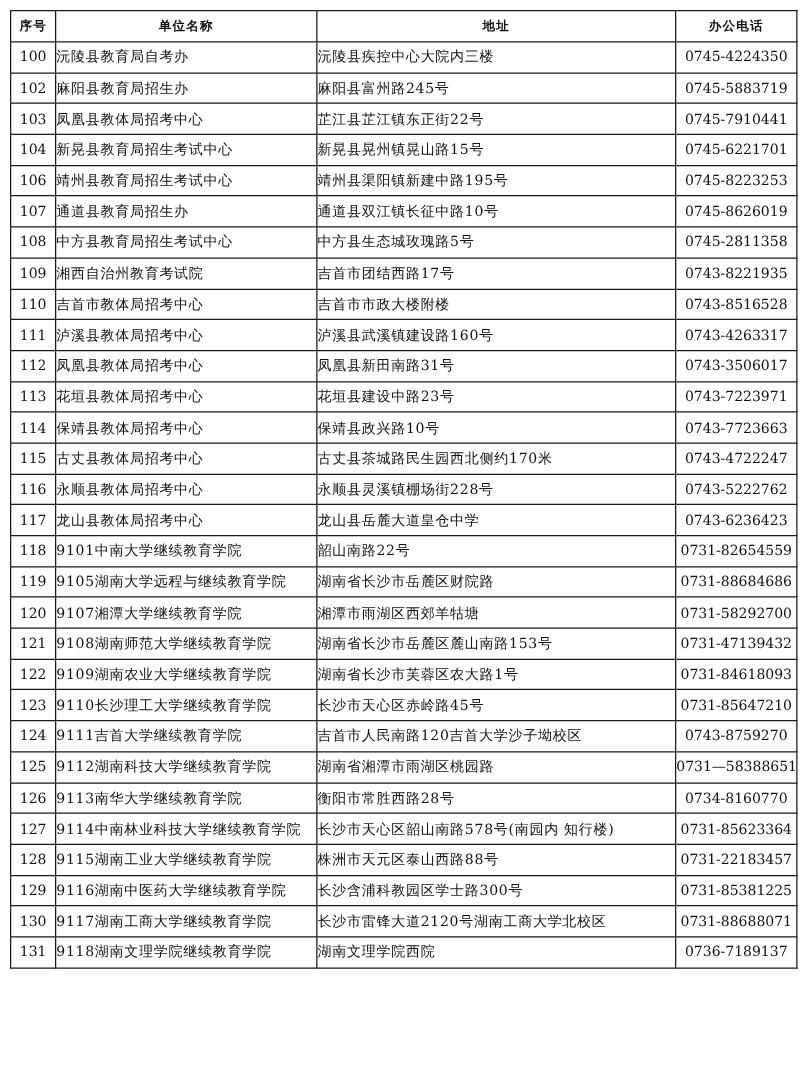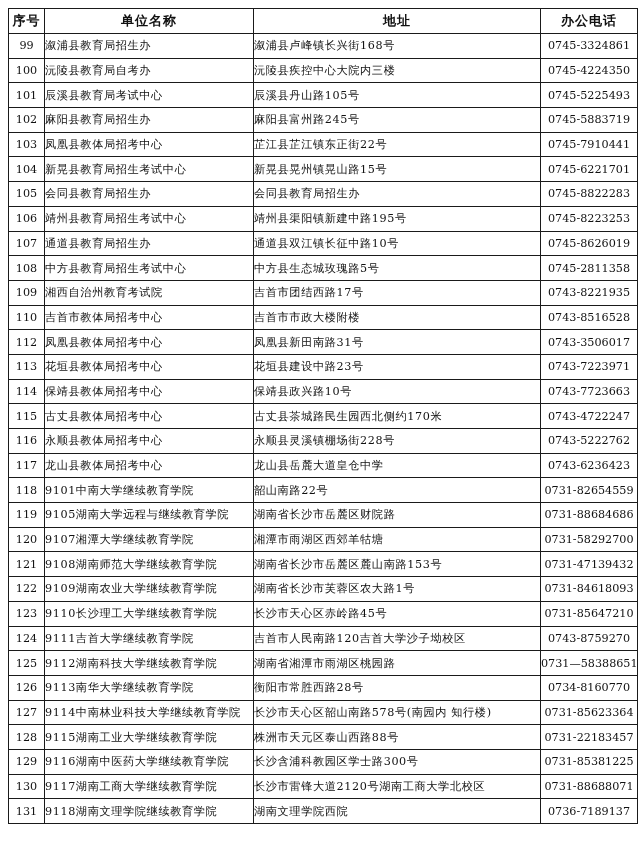--- a/index.html
+++ b/index.html
@@ -7,21 +7,21 @@
            font-family: "DejaVu Serif", "Liberation Serif", serif; color: #111; }
     table.contact-table {
       position: absolute; left: 8px; top: 8px;
       width: 629px; border-collapse: collapse; table-layout: fixed;
     }
     table.contact-table th, table.contact-table td {
       border: 1.4px solid #1a1a1a; padding: 0; overflow: hidden; white-space: nowrap;
     }
     table.contact-table th {
       height: 24px; font-family: "DejaVu Sans", sans-serif; font-weight: bold;
-      font-size: 13px; vertical-align: middle; letter-spacing: 1px;
+      font-size: 10px; vertical-align: middle; letter-spacing: 1px;
     }
     table.contact-table td {
       height: 23.7px; font-size: 11.2px; vertical-align: middle;
     }
     td.col-no { text-align: center; font-size: 11px; }
     td.col-name { padding-left: 3px; letter-spacing: 0.6px; }
     td.col-addr { padding-left: 3px; letter-spacing: 0.6px; }
     td.col-phone { text-align: center; font-size: 11.4px; letter-spacing: 0; }
   </style>
 </head>
@@ -37,62 +37,44 @@
   <thead>
     <tr>
       <th>序号</th>
       <th>单位名称</th>
       <th>地址</th>
       <th>办公电话</th>
     </tr>
   </thead>
   <tbody id="table-body">
       <tr>
-        <td class="col-no">99</td>
-        <td class="col-name">溆浦县教育局招生办</td>
-        <td class="col-addr">溆浦县卢峰镇长兴街168号</td>
-        <td class="col-phone">0745-3324861</td>
-      </tr>
-      <tr>
         <td class="col-no">100</td>
         <td class="col-name">沅陵县教育局自考办</td>
         <td class="col-addr">沅陵县疾控中心大院内三楼</td>
         <td class="col-phone">0745-4224350</td>
       </tr>
       <tr>
-        <td class="col-no">101</td>
-        <td class="col-name">辰溪县教育局考试中心</td>
-        <td class="col-addr">辰溪县丹山路105号</td>
-        <td class="col-phone">0745-5225493</td>
-      </tr>
-      <tr>
         <td class="col-no">102</td>
         <td class="col-name">麻阳县教育局招生办</td>
         <td class="col-addr">麻阳县富州路245号</td>
         <td class="col-phone">0745-5883719</td>
       </tr>
       <tr>
         <td class="col-no">103</td>
         <td class="col-name">凤凰县教体局招考中心</td>
         <td class="col-addr">芷江县芷江镇东正街22号</td>
         <td class="col-phone">0745-7910441</td>
       </tr>
       <tr>
         <td class="col-no">104</td>
         <td class="col-name">新晃县教育局招生考试中心</td>
         <td class="col-addr">新晃县晃州镇晃山路15号</td>
         <td class="col-phone">0745-6221701</td>
       </tr>
       <tr>
-        <td class="col-no">105</td>
-        <td class="col-name">会同县教育局招生办</td>
-        <td class="col-addr">会同县教育局招生办</td>
-        <td class="col-phone">0745-8822283</td>
-      </tr>
-      <tr>
         <td class="col-no">106</td>
         <td class="col-name">靖州县教育局招生考试中心</td>
         <td class="col-addr">靖州县渠阳镇新建中路195号</td>
         <td class="col-phone">0745-8223253</td>
       </tr>
       <tr>
         <td class="col-no">107</td>
         <td class="col-name">通道县教育局招生办</td>
         <td class="col-addr">通道县双江镇长征中路10号</td>
         <td class="col-phone">0745-8626019</td>
@@ -109,20 +91,26 @@
         <td class="col-addr">吉首市团结西路17号</td>
         <td class="col-phone">0743-8221935</td>
       </tr>
       <tr>
         <td class="col-no">110</td>
         <td class="col-name">吉首市教体局招考中心</td>
         <td class="col-addr">吉首市市政大楼附楼</td>
         <td class="col-phone">0743-8516528</td>
       </tr>
       <tr>
+        <td class="col-no">111</td>
+        <td class="col-name">泸溪县教体局招考中心</td>
+        <td class="col-addr">泸溪县武溪镇建设路160号</td>
+        <td class="col-phone">0743-4263317</td>
+      </tr>
+      <tr>
         <td class="col-no">112</td>
         <td class="col-name">凤凰县教体局招考中心</td>
         <td class="col-addr">凤凰县新田南路31号</td>
         <td class="col-phone">0743-3506017</td>
       </tr>
       <tr>
         <td class="col-no">113</td>
         <td class="col-name">花垣县教体局招考中心</td>
         <td class="col-addr">花垣县建设中路23号</td>
         <td class="col-phone">0743-7223971</td>

